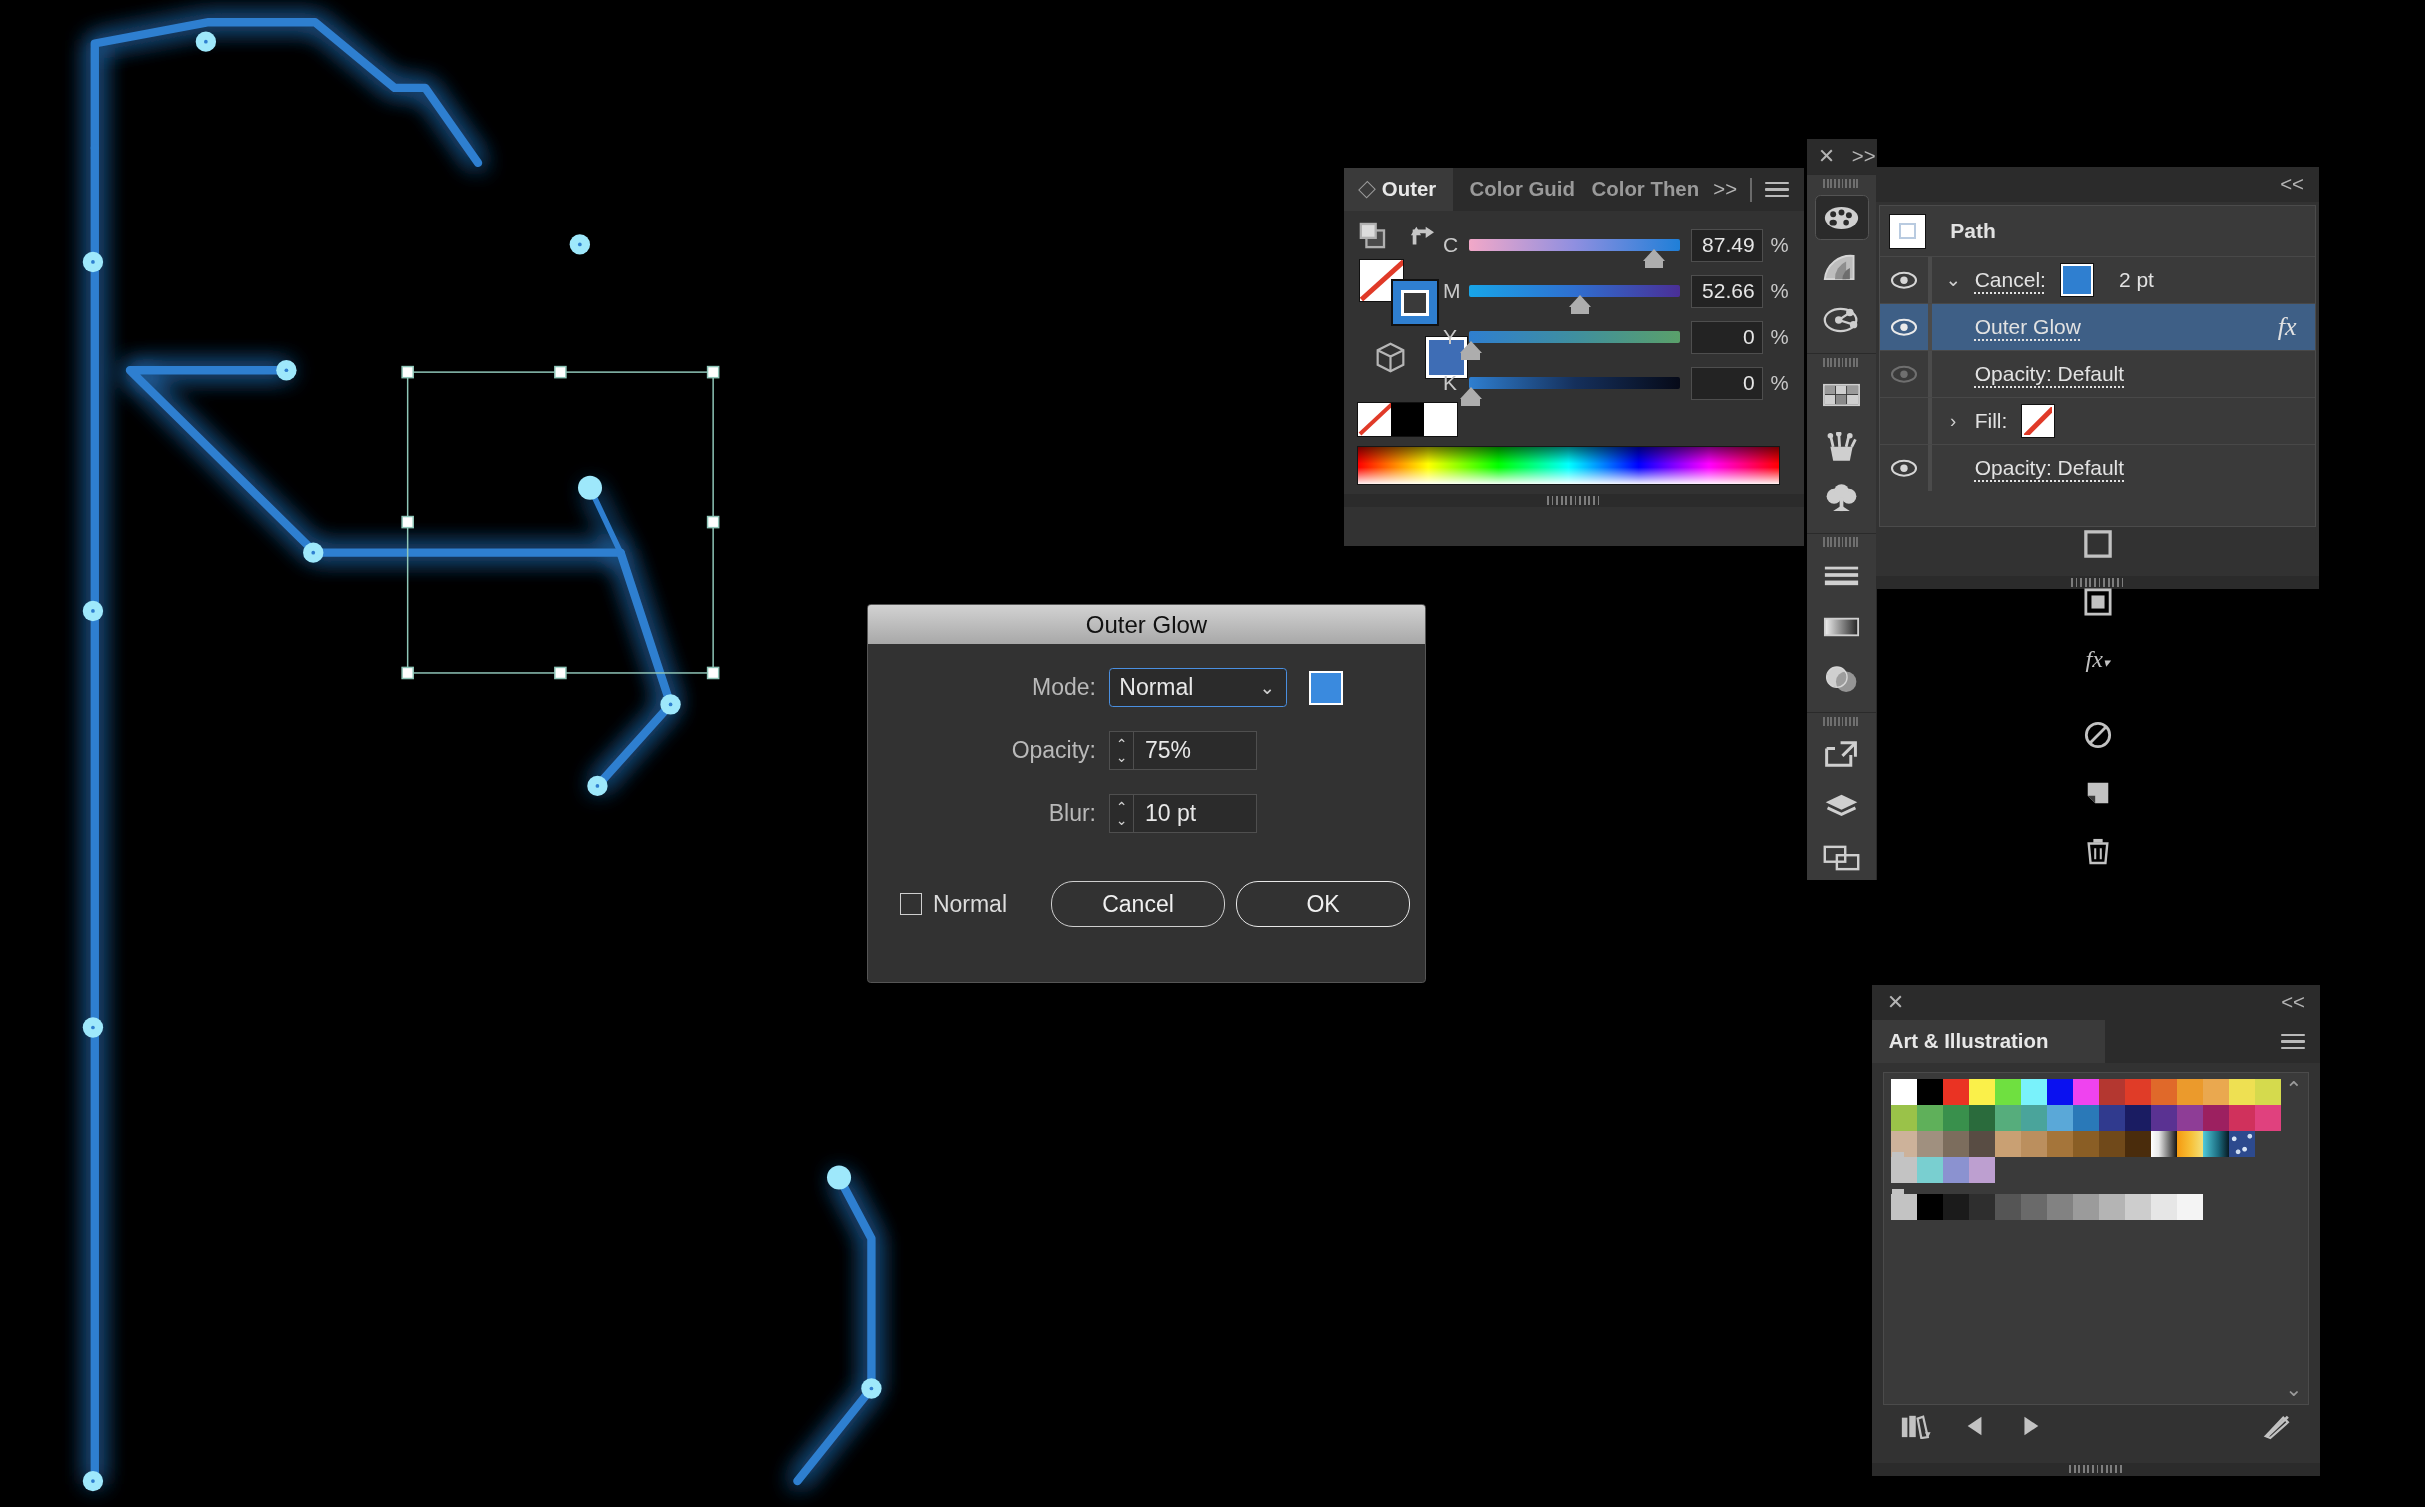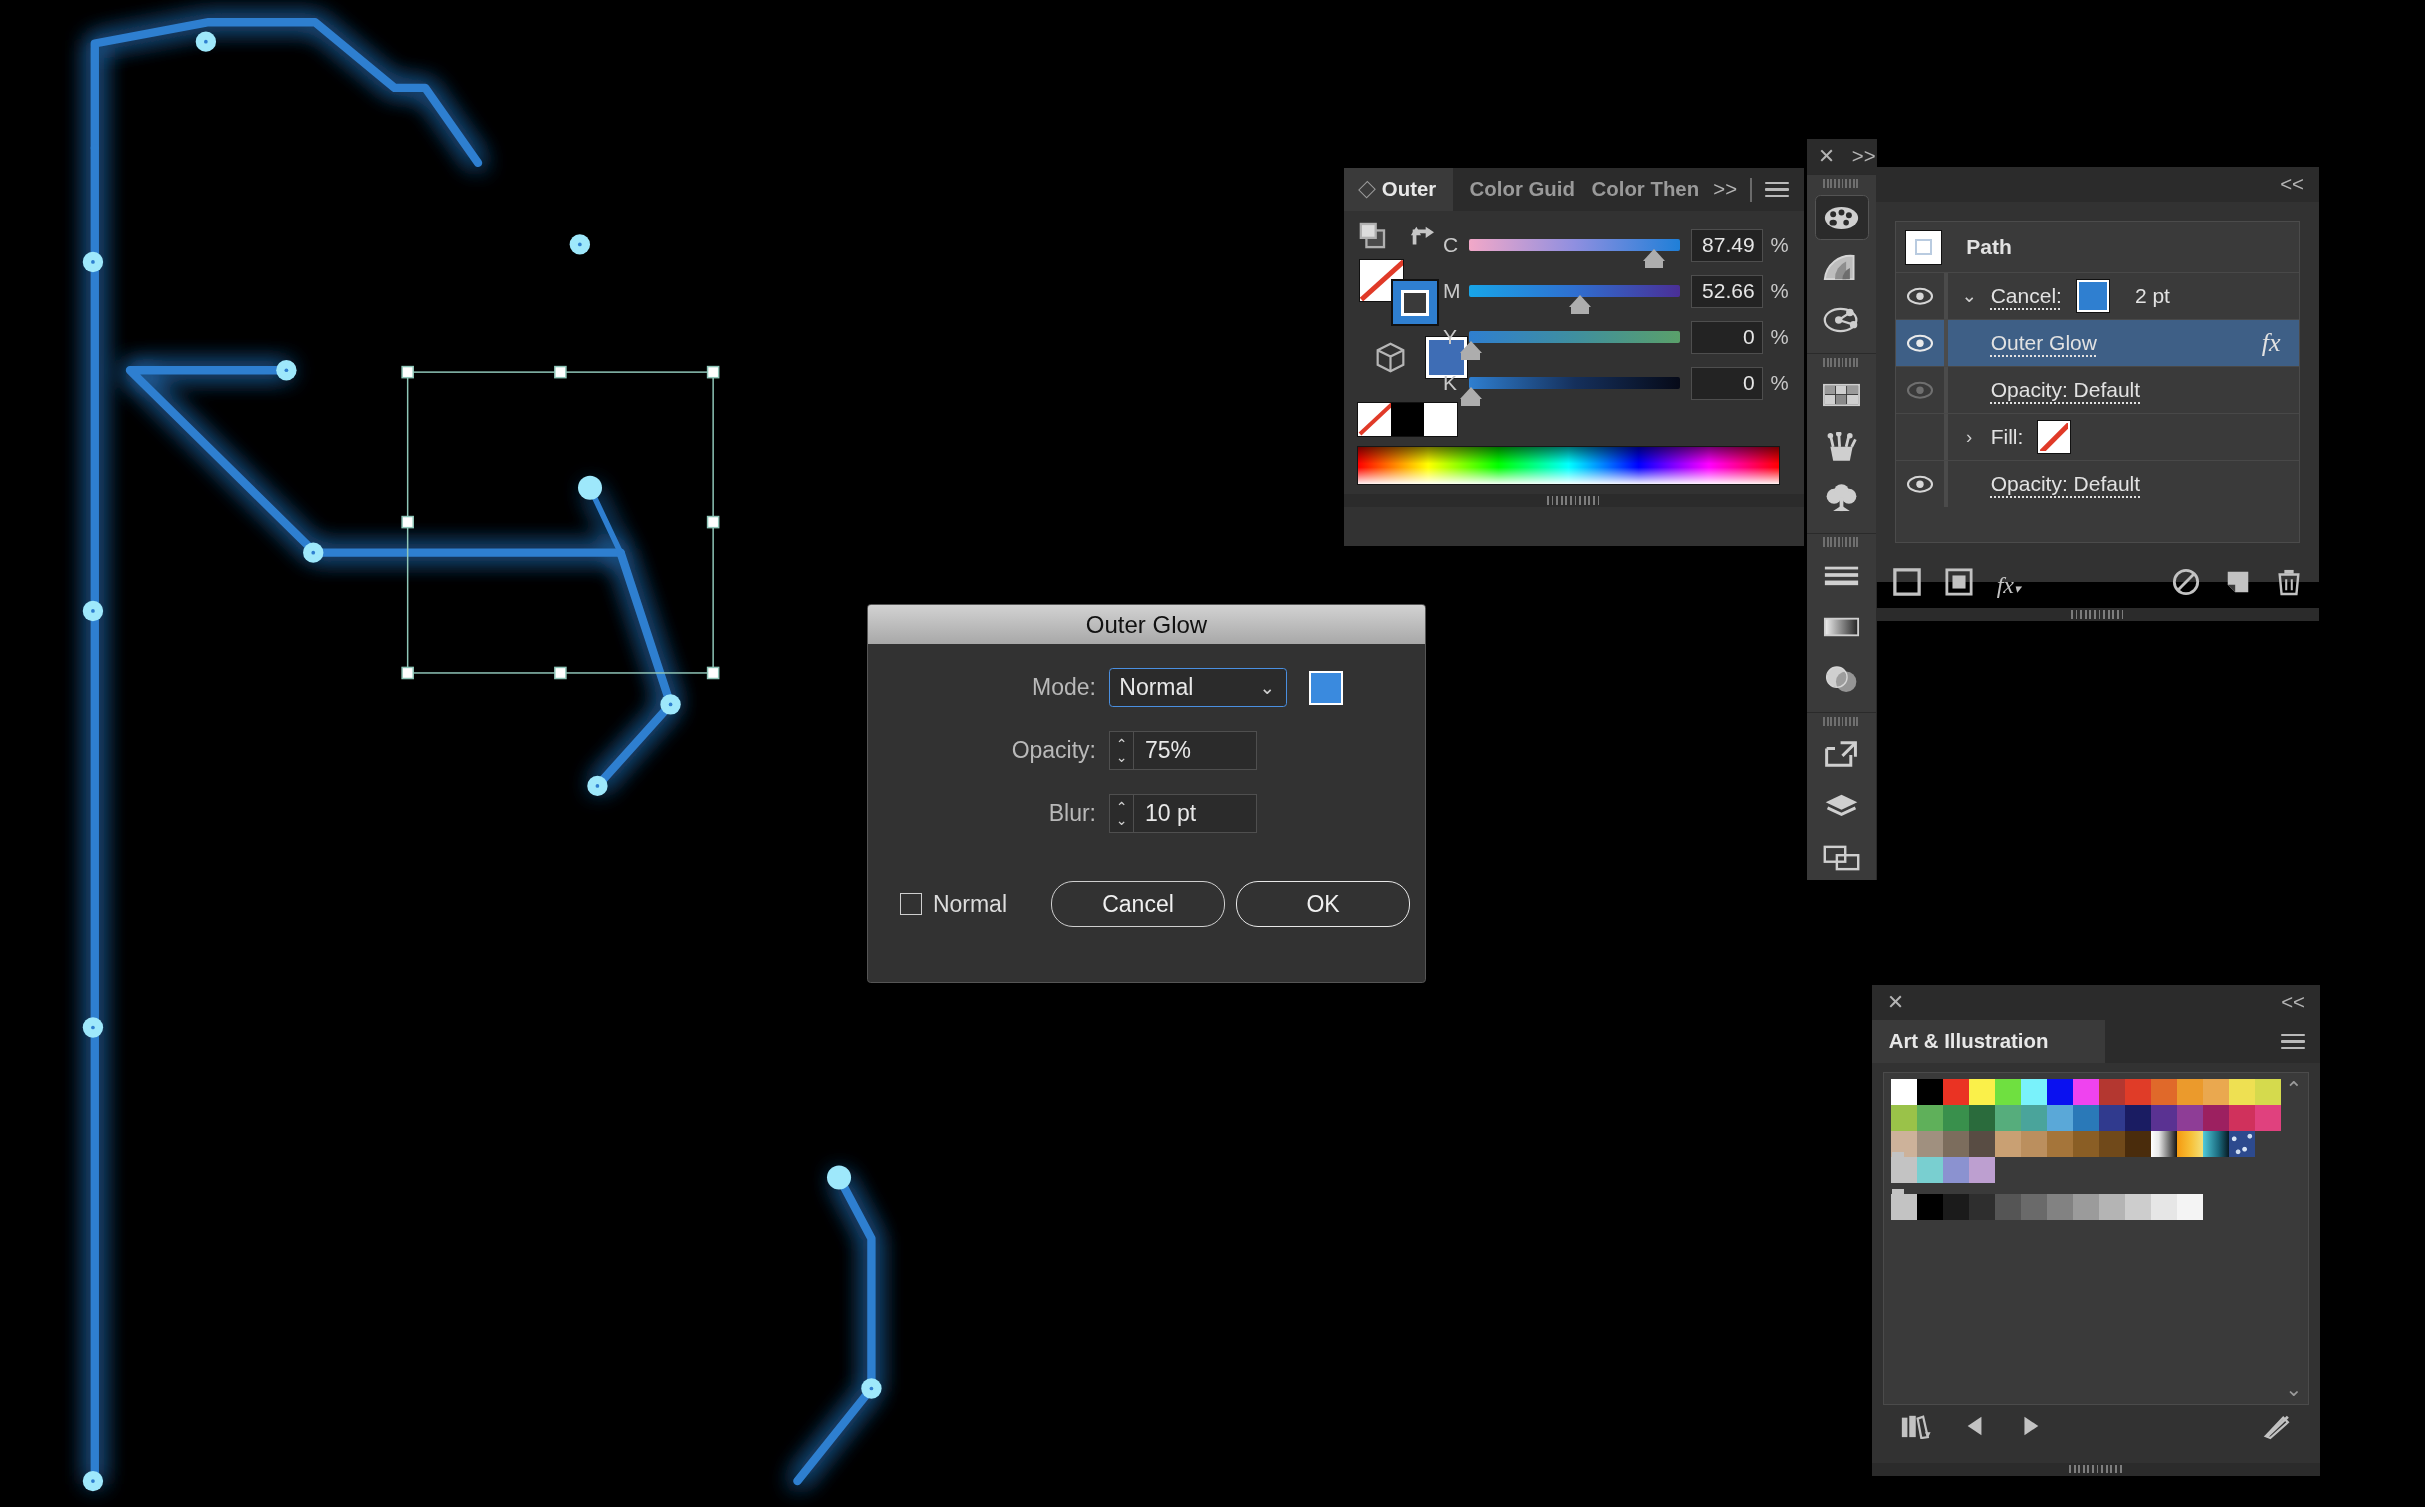--- a/index.html
+++ b/index.html
@@ -105,37 +105,37 @@
   .box-none {
     background:#fff; position:relative;
   }
   .box-none::after {
     content:""; position:absolute; left:-5.6px; top:50%; width:150%; height:4.6px;
     background:#e03a28; transform:translateY(-50%) rotate(-45deg); transform-origin:center;
   }
 
   
   #appearance-panel { left:1876px; top:167px; width:443px; height:415px; }
-  #app-list { background:#3a3a3a; margin:19px; border:0.9px solid #4b4b4b; }
+  #app-list { background:#3a3a3a; margin:3px; border:0.9px solid #4b4b4b; }
   .app-row {
     display:flex; align-items:center; height:46px;
     border-bottom:0.9px solid #484848; font-size:21px; color:#e2e2e2;
   }
   .app-row.sel { background:#3e5f86; }
   .app-row .eye-col { width:48px; display:flex; justify-content:center; }
   .app-row .div-col { width:3.7px; align-self:stretch; background:#4b4b4b; }
   .app-row .arr-col { width:43px; text-align:center; color:#cfcfcf; font-size:18.5px; }
   .app-row .txt { flex:1; }
   .app-row .txt.dotted { text-decoration: underline dotted; text-underline-offset:4.6px; }
   .swatch-sm {
     width:28px; height:28px; border:2.8px solid #fff; outline:0.9px solid #111; box-sizing:content-box;
   }
   .app-head { display:flex; align-items:center; height:50px; padding-left:9.3px; font-weight:bold; }
   .app-footer {
-    display:flex; align-items:center; gap:24px; height:46px; padding:0 16.7px; color:#c2c2c2; font-size:24px;
+    display:flex; align-items:center; gap:24px; height:46px; padding:0 16.7px; color:#c2c2c2; font-size:24px;flex-direction:column;
   }
   .app-footer .gap { flex:1; }
 
   
   #tool-rail {
     position:absolute; left:1807px; top:139px; width:69px; height:741px;
     background:#3a3a3a; border-right:0.9px solid #2a2a2a;
   }
   .rail-group { border-top:0.9px solid #2a2a2a; padding-bottom:5.6px; }
   .rail-group:first-child { border-top:none; }

